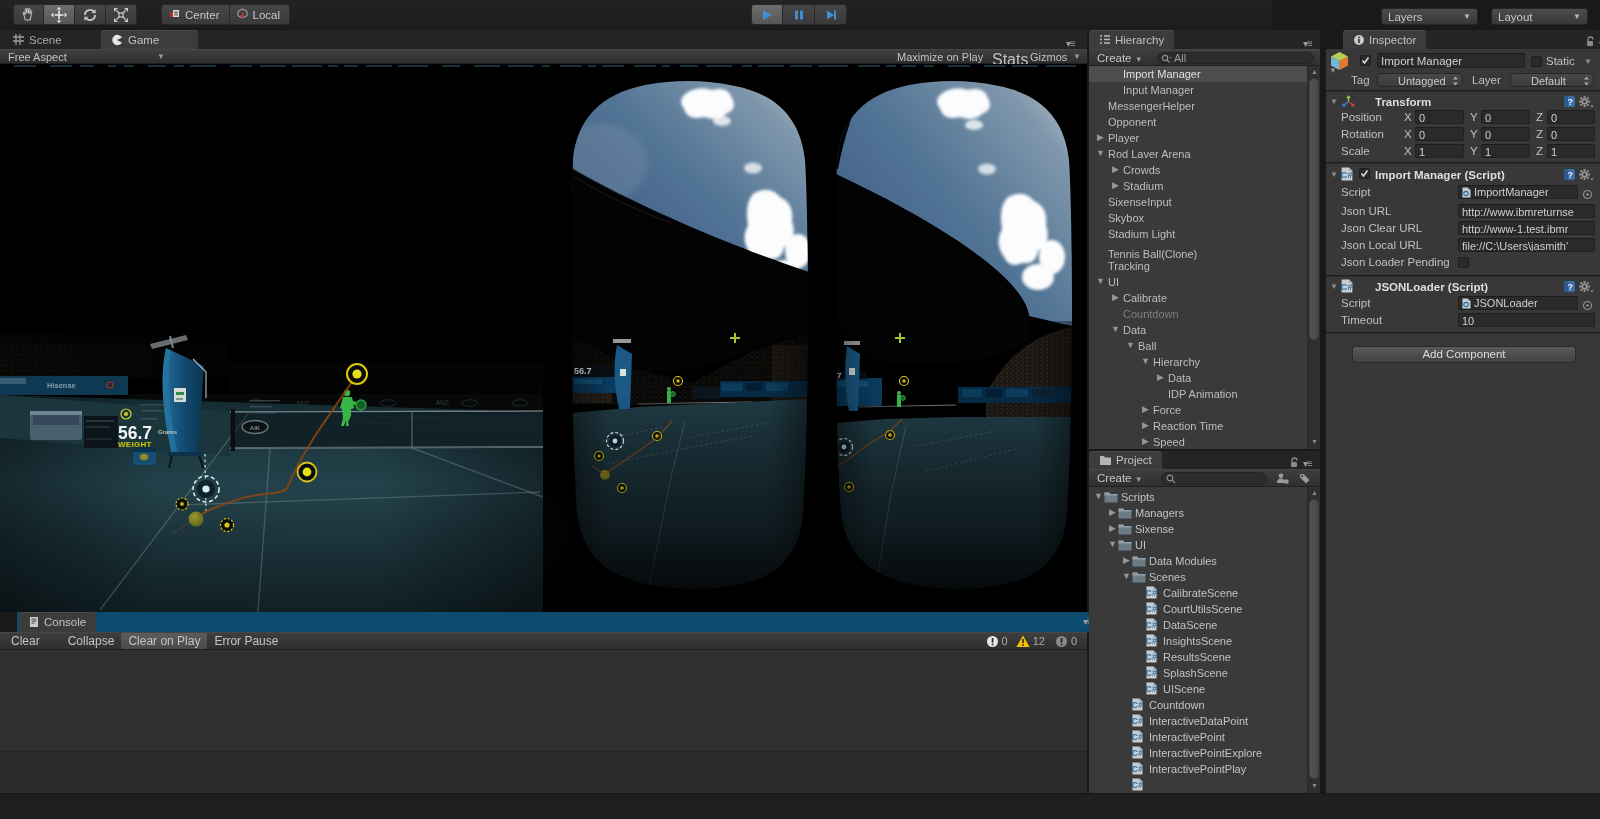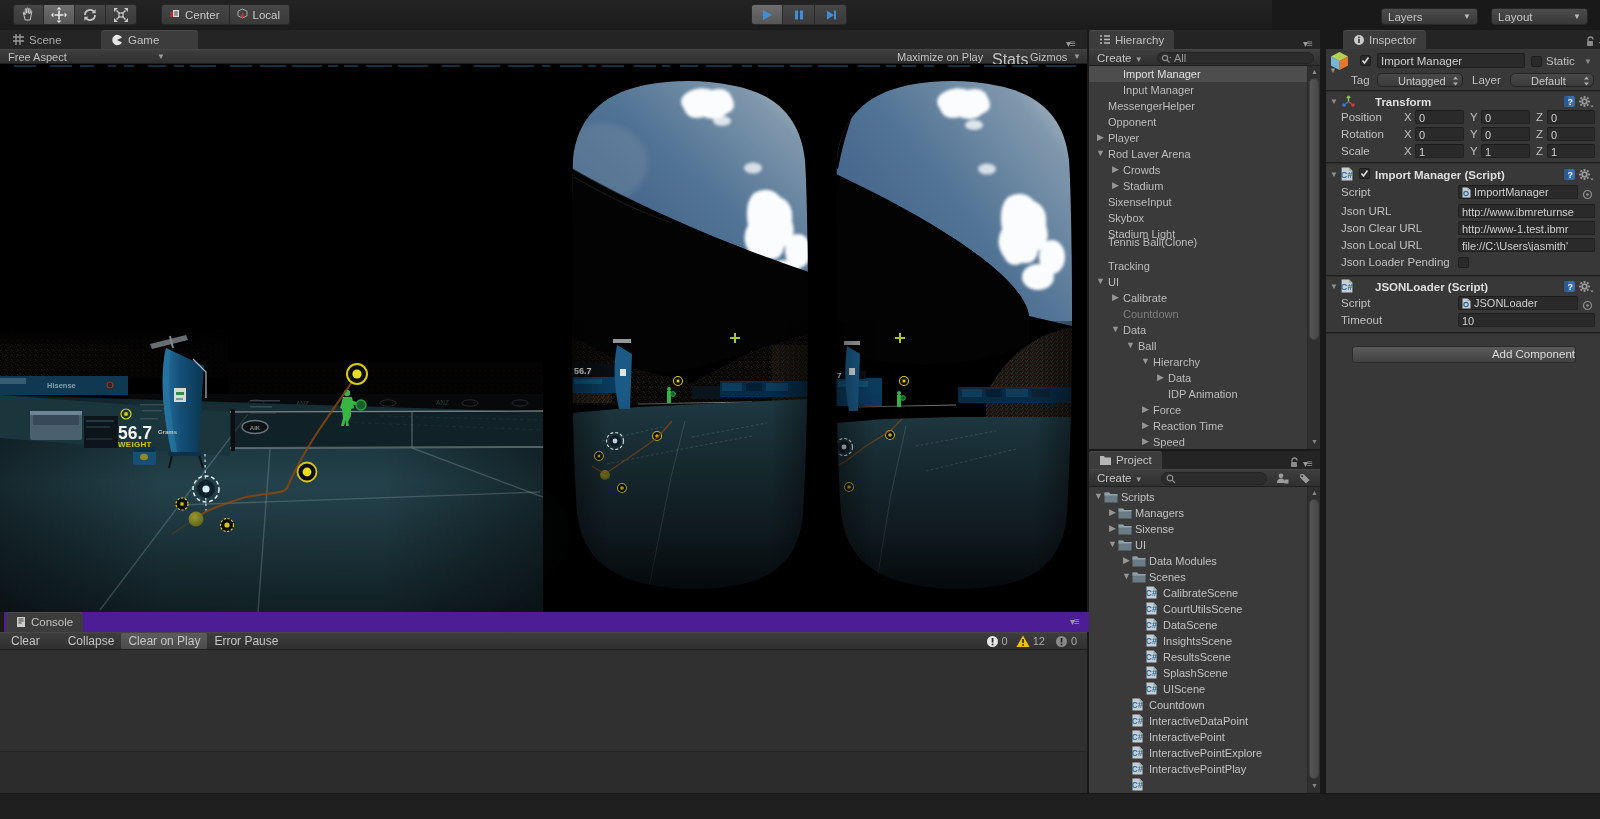--- a/index.html
+++ b/index.html
@@ -489,21 +489,21 @@
 <line x1="924" y1="2" x2="934" y2="2"></line>
 <line x1="948" y1="2" x2="970" y2="2"></line>
 <line x1="984" y1="2" x2="1006" y2="2"></line>
 <line x1="1012" y1="2" x2="1038" y2="2"></line>
 <line x1="1046" y1="2" x2="1076" y2="2"></line>
 </g>
 </svg>
 </div>
 
 <div id="console" class="abs">
-  <div class="tabstrip" style="position:absolute;left:4px;top:0;width:1087px;height:20px;background:#4c1d95;">
+  <div class="tabstrip" style="position:absolute;left:17px;top:0;width:1087px;height:20px;background:#0c4a6e;">
     <div class="tab" style="left:2px;height:20px;">
       <svg width="11" height="12" viewBox="0 0 11 12" style="margin-right:4px;">
           <rect x="1" y="1" width="8" height="10" fill="#ccc"></rect>
           <path d="M2.5 3h5M2.5 5h5M2.5 7h3" stroke="#444" stroke-width="1"></path>
         </svg>Console</div>
     <div class="pmenu" style="left:1066px;top:4px;">▾<b style="letter-spacing:0;">≡</b></div>
   </div>
   <div class="panelbar" style="position:absolute;left:0;top:20px;width:1087px;height:18px;display:flex;align-items:center;padding-left:4px;box-sizing:border-box;">
     <div class="cbtn">Clear</div>
       <div style="width:14px;"></div>
@@ -584,21 +584,21 @@
     </div>
 <div class="lrow" style="top:128px;">
       <span class="lab" style="left:19px;color:#bdbdbd;">SixenseInput</span>
     </div>
 <div class="lrow" style="top:144px;">
       <span class="lab" style="left:19px;color:#bdbdbd;">Skybox</span>
     </div>
 <div class="lrow" style="top:160px;">
       <span class="lab" style="left:19px;color:#bdbdbd;">Stadium Light</span>
     </div>
-<div class="lrow" style="top:168px;padding-left:24px;">
+<div class="lrow" style="top:180px;padding-left:24px;">
       <span class="lab" style="left:19px;color:#bdbdbd;">Tennis Ball(Clone)</span>
     </div>
 <div class="lrow" style="top:192px;">
       <span class="lab" style="left:19px;color:#bdbdbd;">Tracking</span>
     </div>
 <div class="lrow" style="top:208px;">
       <span class="tri" style="left:7px;">▼</span>
       <span class="lab" style="left:19px;color:#bdbdbd;">UI</span>
     </div>
 <div class="lrow" style="top:224px;">
@@ -1047,17 +1047,17 @@
           <path d="M5.5.5l3 2.5h-3z" fill="#9aa2a8"></path>
           <circle cx="4" cy="6.5" r="2.2" fill="none" stroke="#1e6fa5" stroke-width="1.2"></circle>
         </svg>JSONLoader</div>
 <span style="position:absolute;left:256px;top:248px;"><svg width="11" height="11" viewBox="0 0 11 11">
           <circle cx="5.5" cy="5.5" r="4" fill="none" stroke="#909090" stroke-width="1.2"></circle>
           <circle cx="5.5" cy="5.5" r="1.3" fill="#909090"></circle>
         </svg></span>
 <span class="ilab" style="left:15px;top:265px;">Timeout</span>
 <div class="ifield" style="left:132px;top:264px;width:137px;height:14px;line-height:14px;">10</div>
 <div class="isep" style="top:283px;"></div>
-<div style="position:absolute;left:26px;top:297px;width:224px;height:17px;background:linear-gradient(#5a5a5a,#424242);border:1px solid #2a2a2a;border-radius:3px;box-sizing:border-box;color:#dcdcdc;font-size:11.5px;text-align:right;line-height:15px;">Add Component</div>
+<div style="position:absolute;left:26px;top:297px;width:224px;height:17px;background:linear-gradient(#5a5a5a,#424242);border:1px solid #2a2a2a;border-radius:3px;box-sizing:border-box;color:#dcdcdc;font-size:11.5px;text-align:center;line-height:15px;">Add Component</div>
 </div>
 </div>
 
 <div class="abs" style="left:0;top:793px;width:1600px;height:26px;background:#1f1f1f;border-top:1px solid #161616;box-sizing:border-box;"></div>
 
 </body></html>

